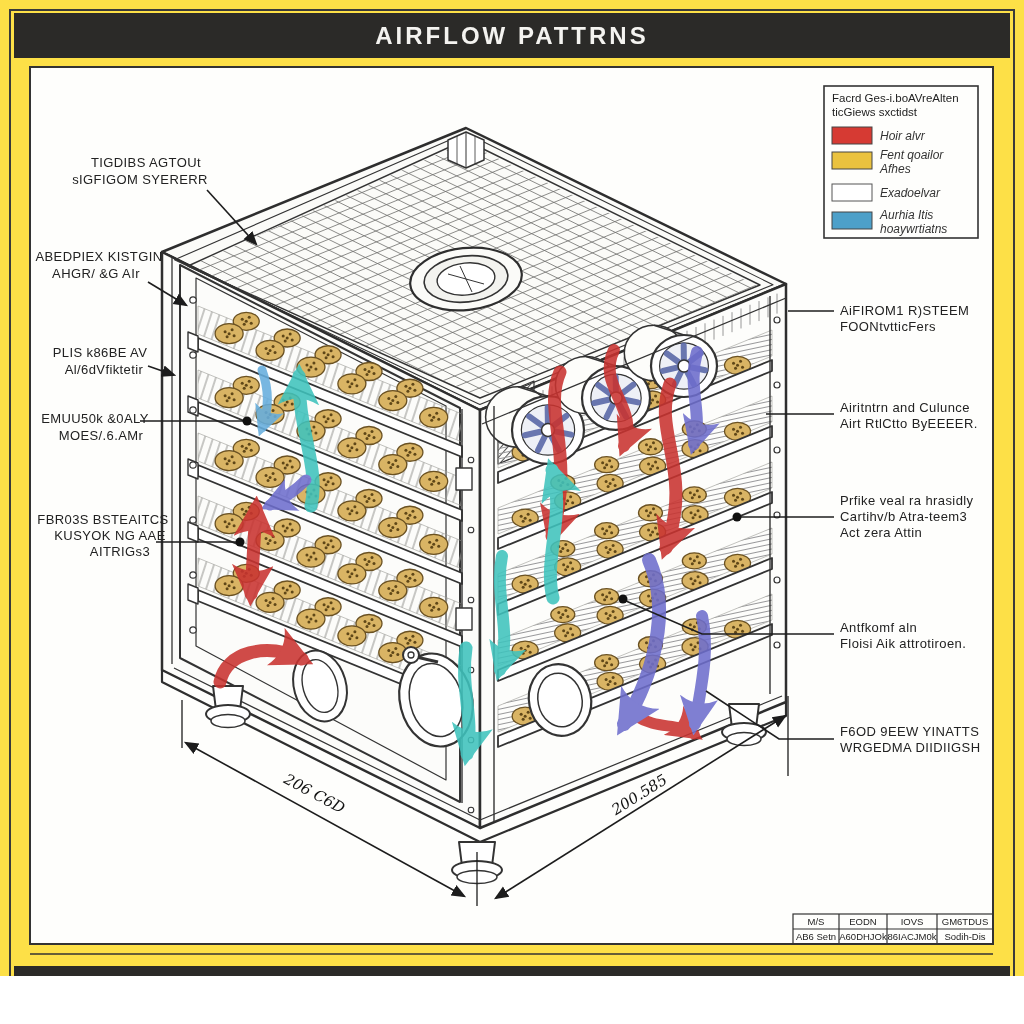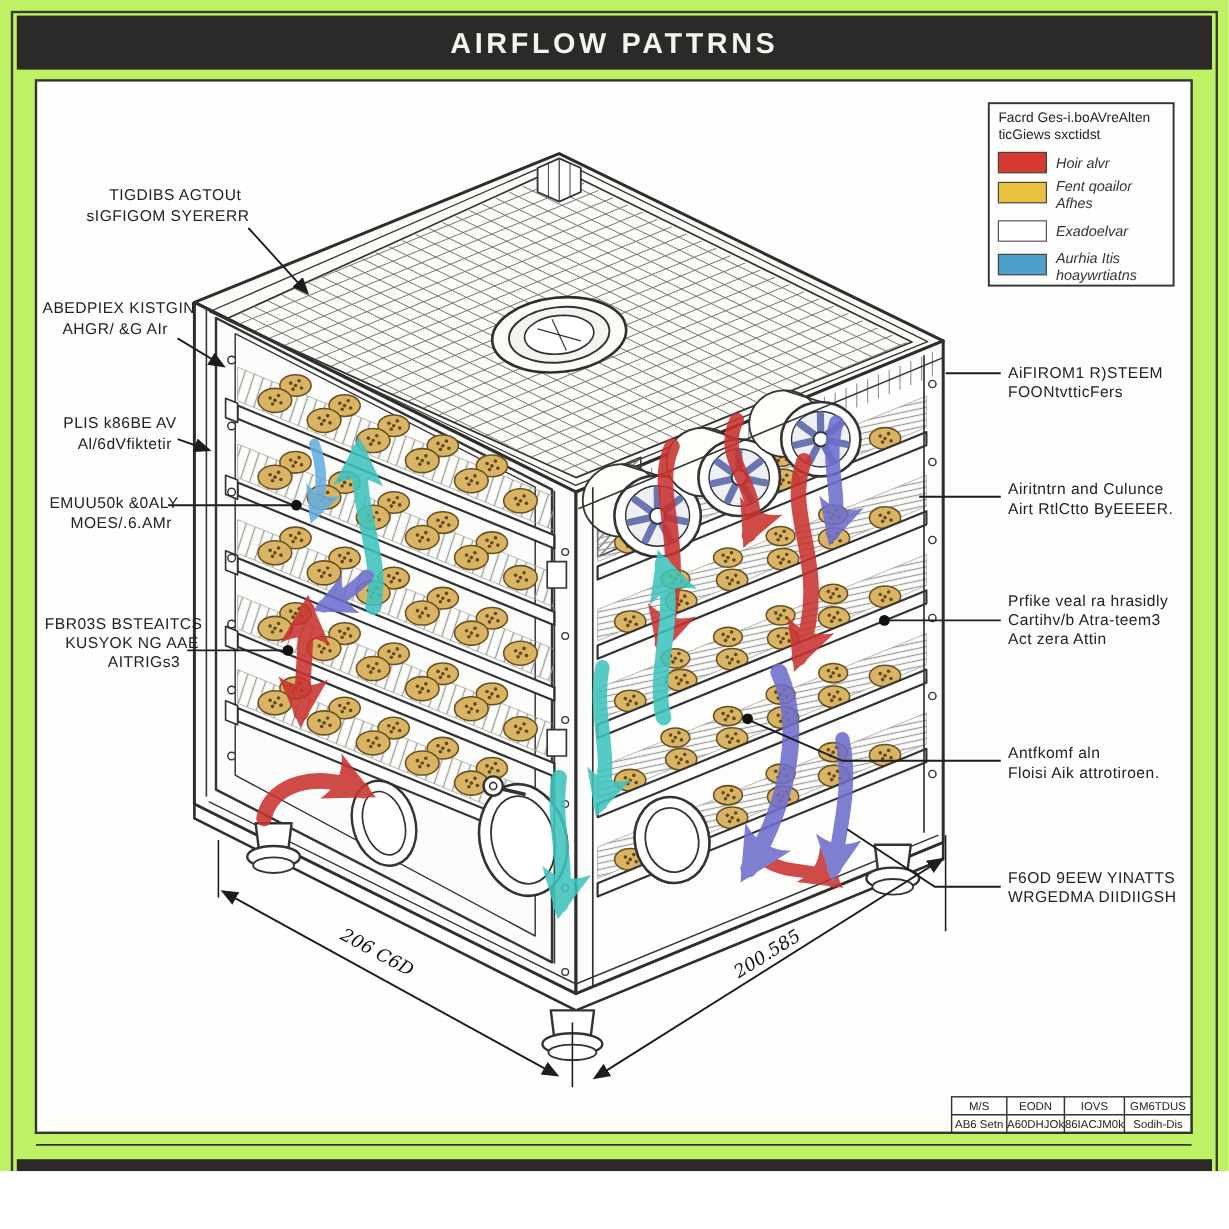--- a/index.html
+++ b/index.html
@@ -1,16 +1,16 @@
 <!DOCTYPE html>
 <html><head>
 <meta charset="utf-8">
 <style>
   html,body{margin:0;padding:0;background:#ffffff;}
-  #stage{position:relative;width:1024px;height:976px;background:#bef264;overflow:hidden;
+  #stage{position:relative;width:1024px;height:976px;background:#fde047;overflow:hidden;
          font-family:"Liberation Sans",sans-serif;text-align:right;}
   svg text{font-family:"Liberation Sans",sans-serif;}
   .callout{font-size:13px;fill:#222;letter-spacing:.4px;}
   .legend-label{font-size:12px;fill:#333;font-style:italic;}
   .legend-title{font-size:11.5px;fill:#222;}
   .dim-label{font-family:"DejaVu Serif",serif;font-style:italic;font-size:15px;fill:#111;}
   .tbl{font-size:9.5px;fill:#222;}
   .title-text{font-size:24px;font-weight:bold;fill:#f4f3f0;letter-spacing:3px;}
 </style>
 </head>

